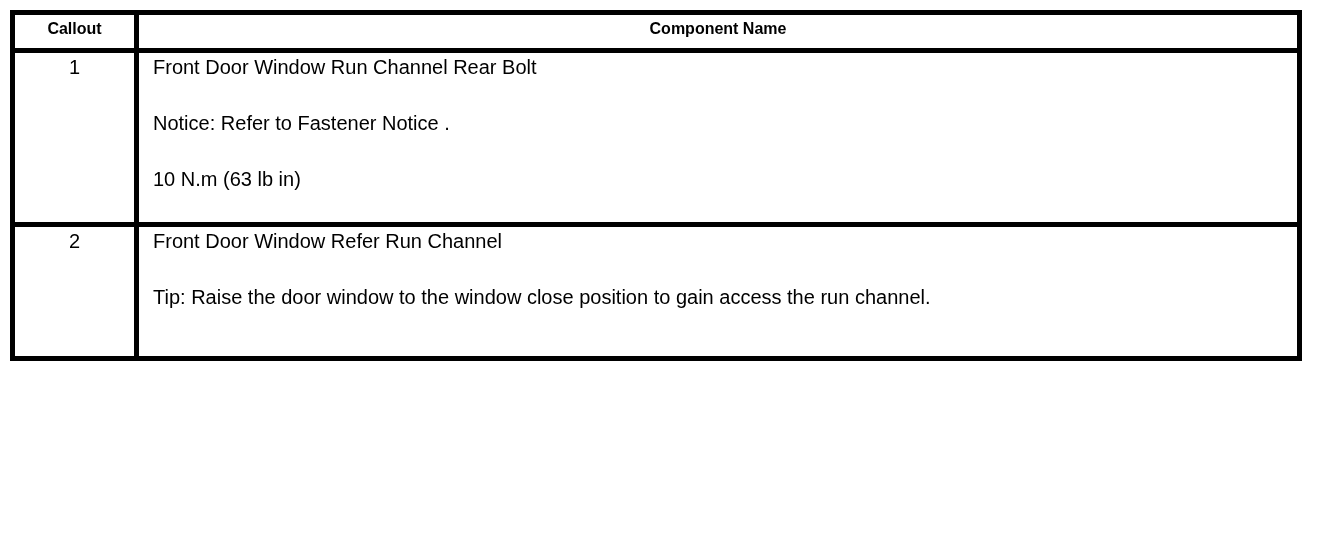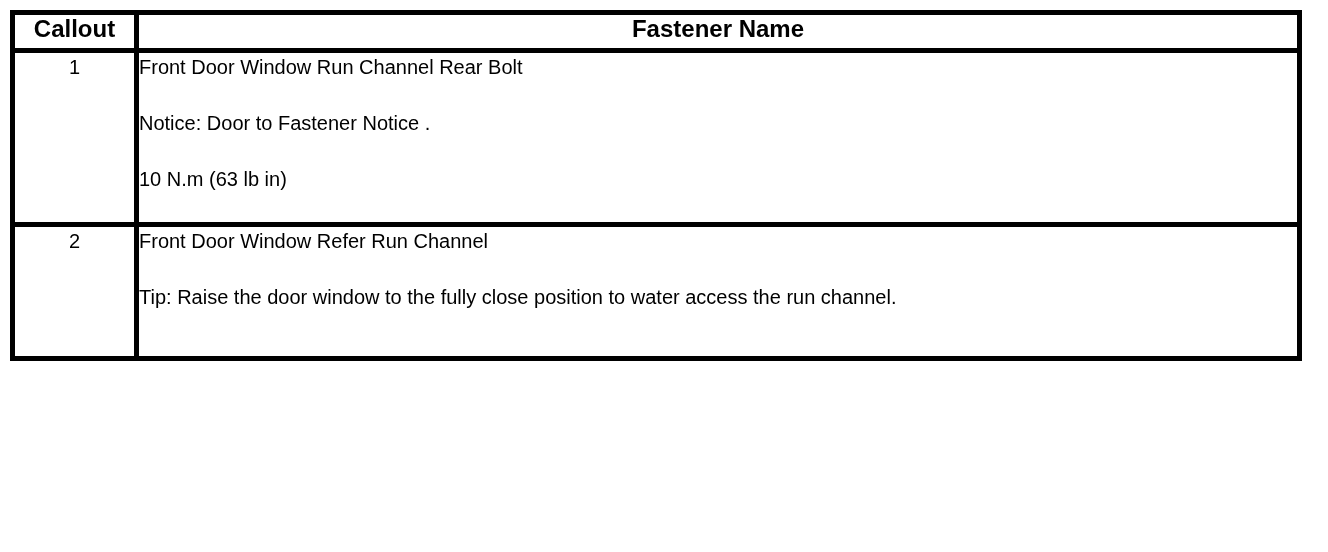--- a/index.html
+++ b/index.html
@@ -28,78 +28,78 @@
     border: 5px solid #000000;
     vertical-align: top;
     padding: 0;
     background: #ffffff;
   }
   th.hdr {
     height: 33px;
     font-weight: bold;
     text-align: center;
     vertical-align: middle;
-    font-size: 24px;
+    font-size: 16px;
     padding: 2px 4px;
   }
   td.callout-cell {
     text-align: center;
     vertical-align: middle;
     font-size: 20px;
   }
   td.content-cell {
     padding: 6px 10px 6px 6px;
   }
   td.prelim-cell {
     height: 158px;
     padding: 5px 10px 5px 100px;
   }
   tr.row-1 td { height: 169px; }
   tr.row-2 td { height: 129px; }
-  .para { margin: 0; }
+  .para { margin: 0; padding-left: 14px; }
   .para + .para { margin-top: 28px; }
   .prelim-title { font-weight: bold; margin: 0; }
   .prelim-steps { margin-top: 42px; }
   .step { margin: 0; }
   .bold { font-weight: normal; }
 </style>
 </head>
 <body>
 
 <div class="page">
   <table class="component-table">
     <colgroup>
       <col style="width:124px">
       <col>
     </colgroup>
 
     <tbody>
         <tr>
       <th class="hdr">Callout</th>
-      <th class="hdr">Fastener Name</th>
+      <th class="hdr">Component Name</th>
     </tr>
 
 
     <tr class="row-1">
       <td class="callout-cell">1</td>
       <td class="content-cell">
         <p class="para">Front Door Window Run Channel Rear Bolt</p>
         <p class="para">
           <span class="bold">Notice:</span>
-          <span>Door to Fastener Notice .</span>
+          <span>Refer to Fastener Notice .</span>
         </p>
         <p class="para bold">10 N.m (63 lb in)</p>
       </td>
     </tr>
 
     <tr class="row-2">
       <td class="callout-cell">2</td>
       <td class="content-cell">
         <p class="para">Front Door Window Refer Run Channel</p>
         <p class="para">
           <span class="bold">Tip:</span>
-          <span>Raise the door window to the fully close position to water access the run channel.</span>
+          <span>Raise the door window to the window close position to gain access the run channel.</span>
         </p>
       </td>
     </tr>
   </tbody>
     </table>
 </div>
 
 </body></html>

